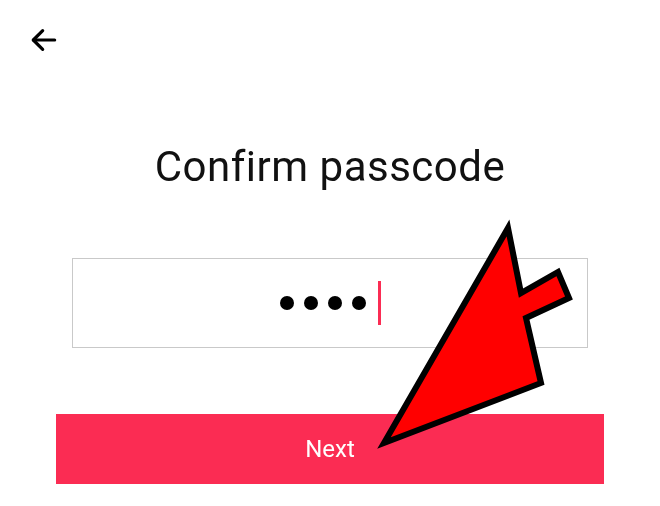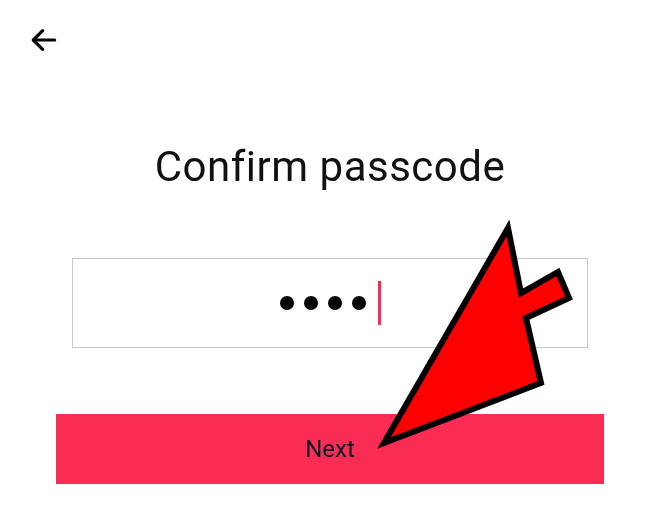--- a/index.html
+++ b/index.html
@@ -9,21 +9,21 @@
   .back-btn { position: absolute; top: 18px; left: 22px; width: 44px; height: 44px; display: flex; align-items: center; justify-content: center; cursor: pointer; }
   .back-btn svg { display: block; }
 
   .title { position: absolute; top: 142px; left: 0; right: 0; text-align: center; font-size: 42px; font-weight: 400; letter-spacing: 0.5px; color: #111; }
 
   .code-field { position: absolute; left: 72px; right: 72px; top: 258px; height: 90px; border: 1px solid #c9c9c9; background: #fff; display: flex; align-items: center; justify-content: center; }
   .dots { display: flex; align-items: center; gap: 10px; position: relative; }
   .dot { width: 14px; height: 14px; border-radius: 50%; background: #000; }
   .caret { width: 3px; height: 44px; background: #fb2c53; margin-left: 2px; }
 
-  .next-btn { position: absolute; left: 56px; right: 56px; top: 414px; height: 70px; background: #fb2c53; color: #0f172a; font-size: 24px; display: flex; align-items: center; justify-content: center; cursor: pointer; user-select: none; }
+  .next-btn { position: absolute; left: 56px; right: 56px; top: 414px; height: 70px; background: #fb2c53; color: #ffffff; font-size: 24px; display: flex; align-items: center; justify-content: center; cursor: pointer; user-select: none; }
 
   .annotation-arrow { position: absolute; top: 218px; left: 356px; width: 220px; height: 240px; pointer-events: none; }
 </style>
 </head>
 <body>
 
 <div class="screen">
 
   <div class="back-btn">
     <span>

